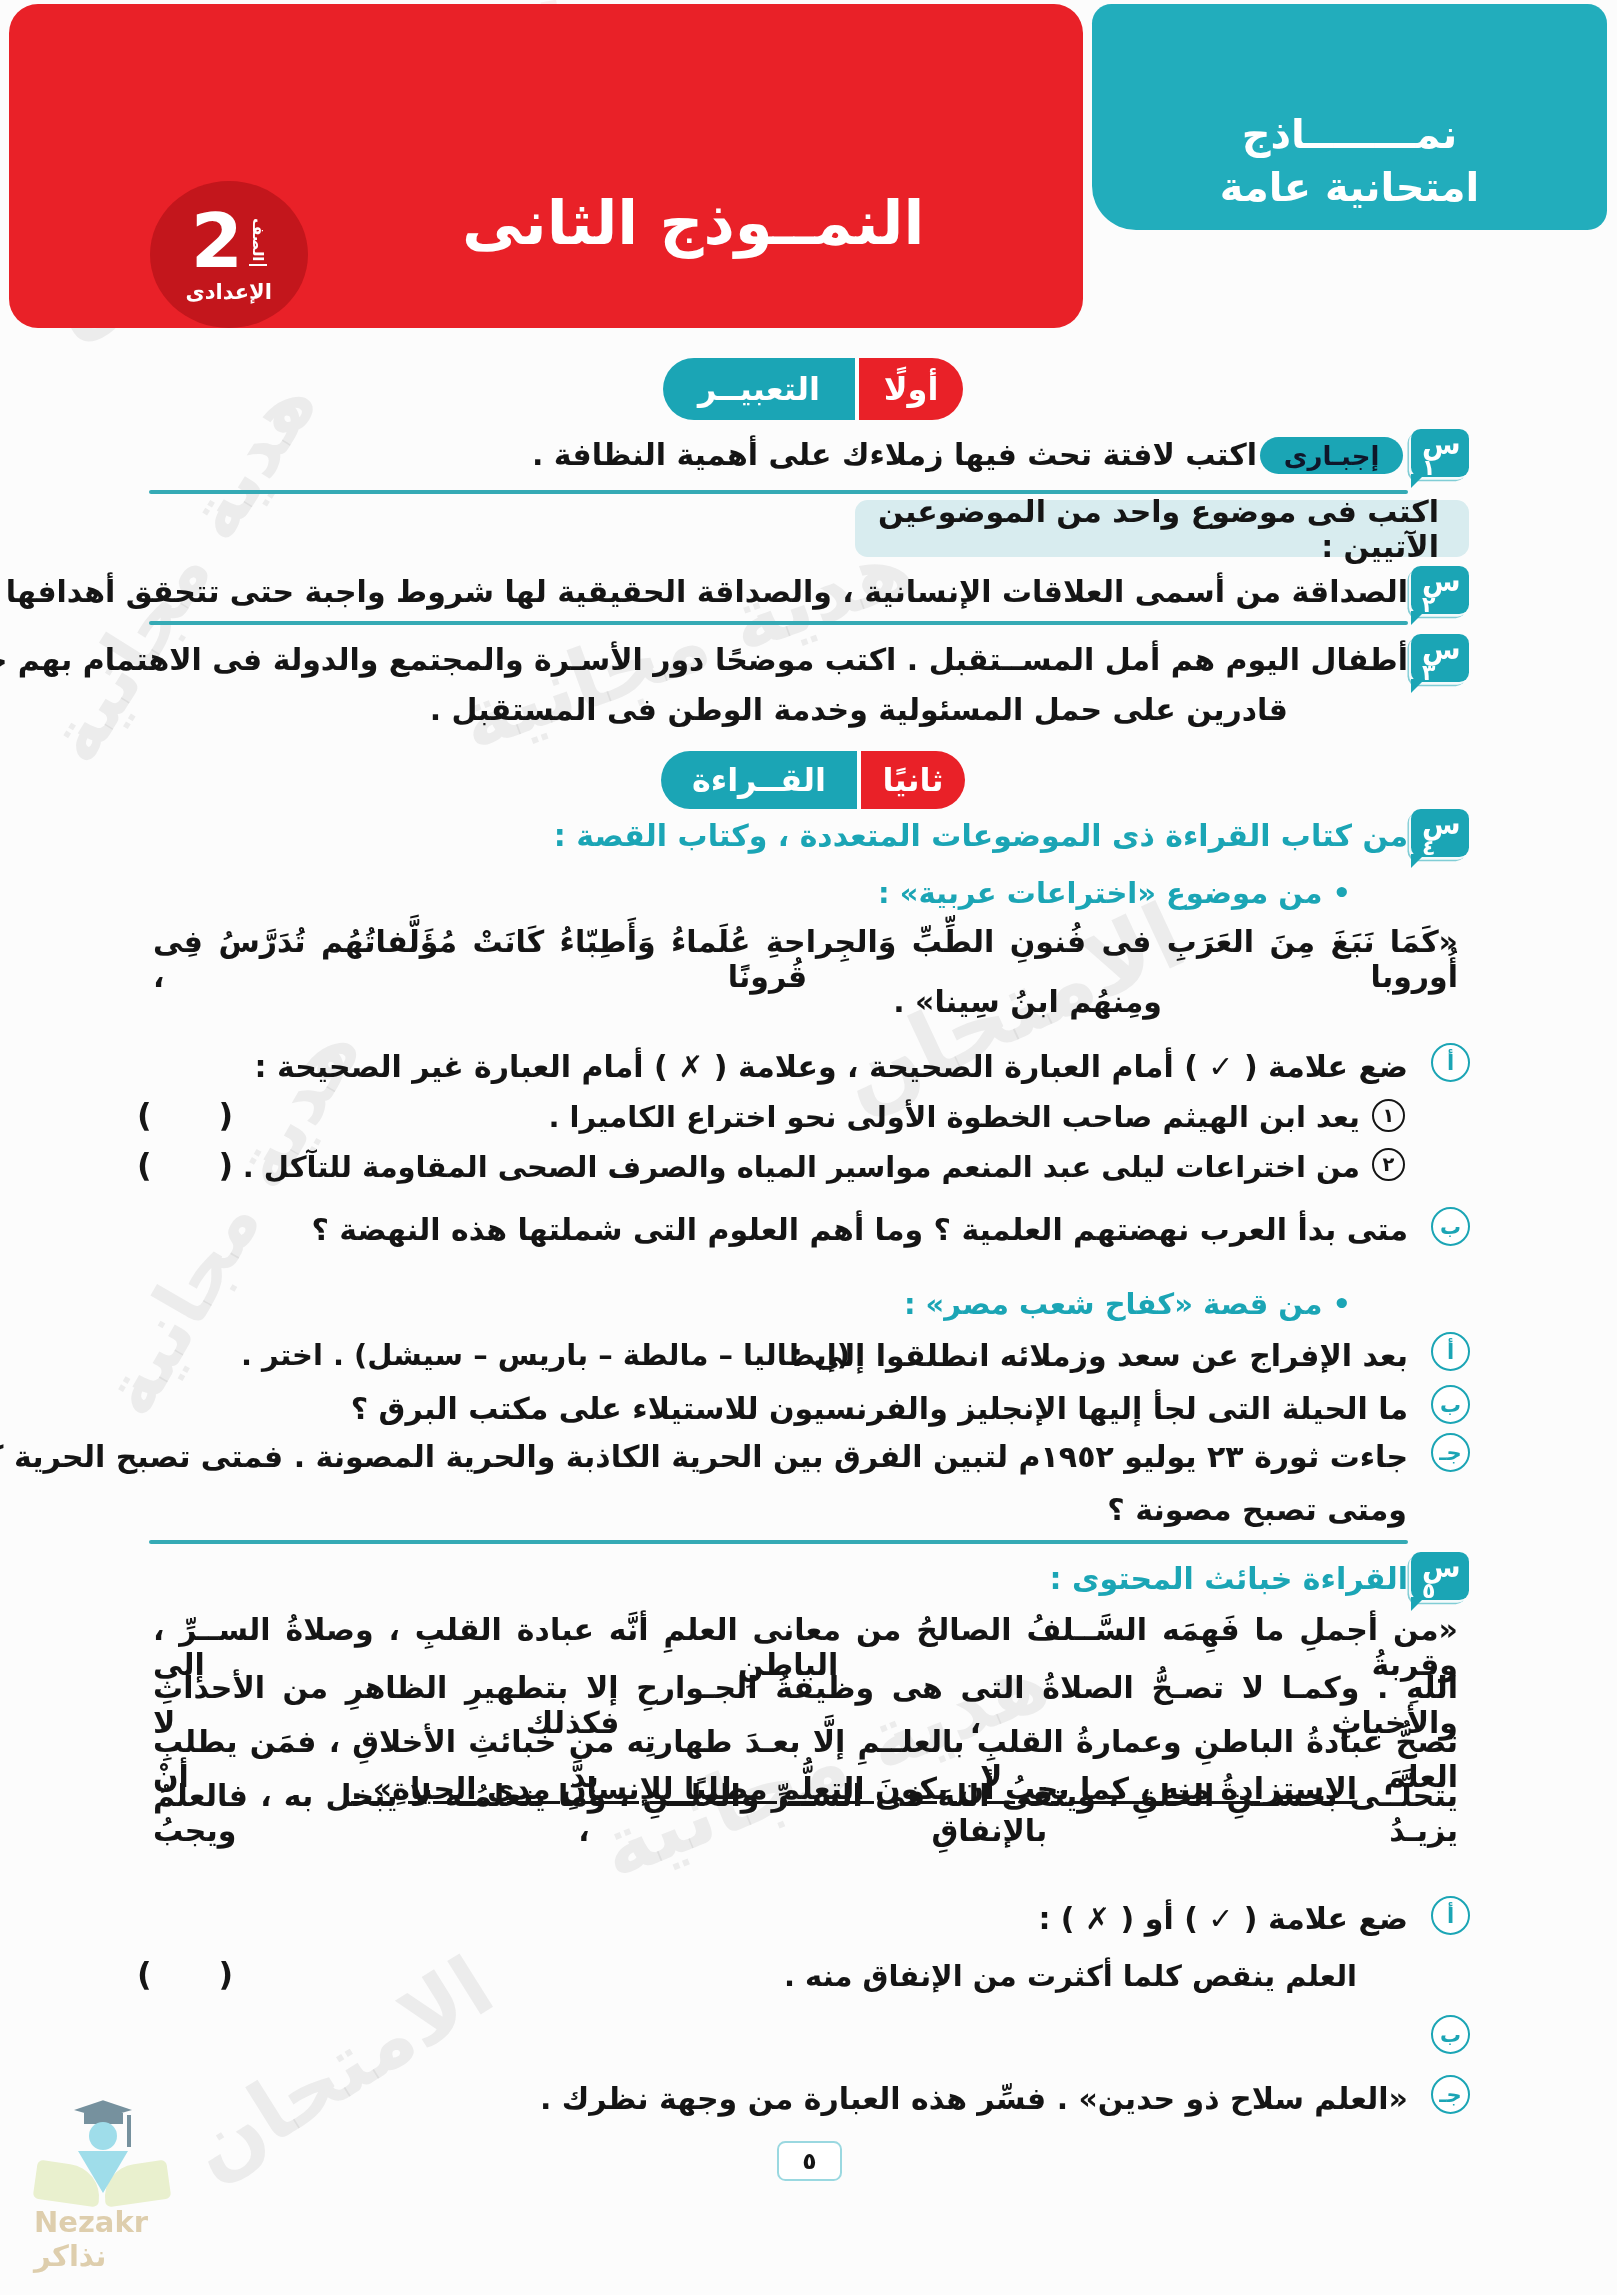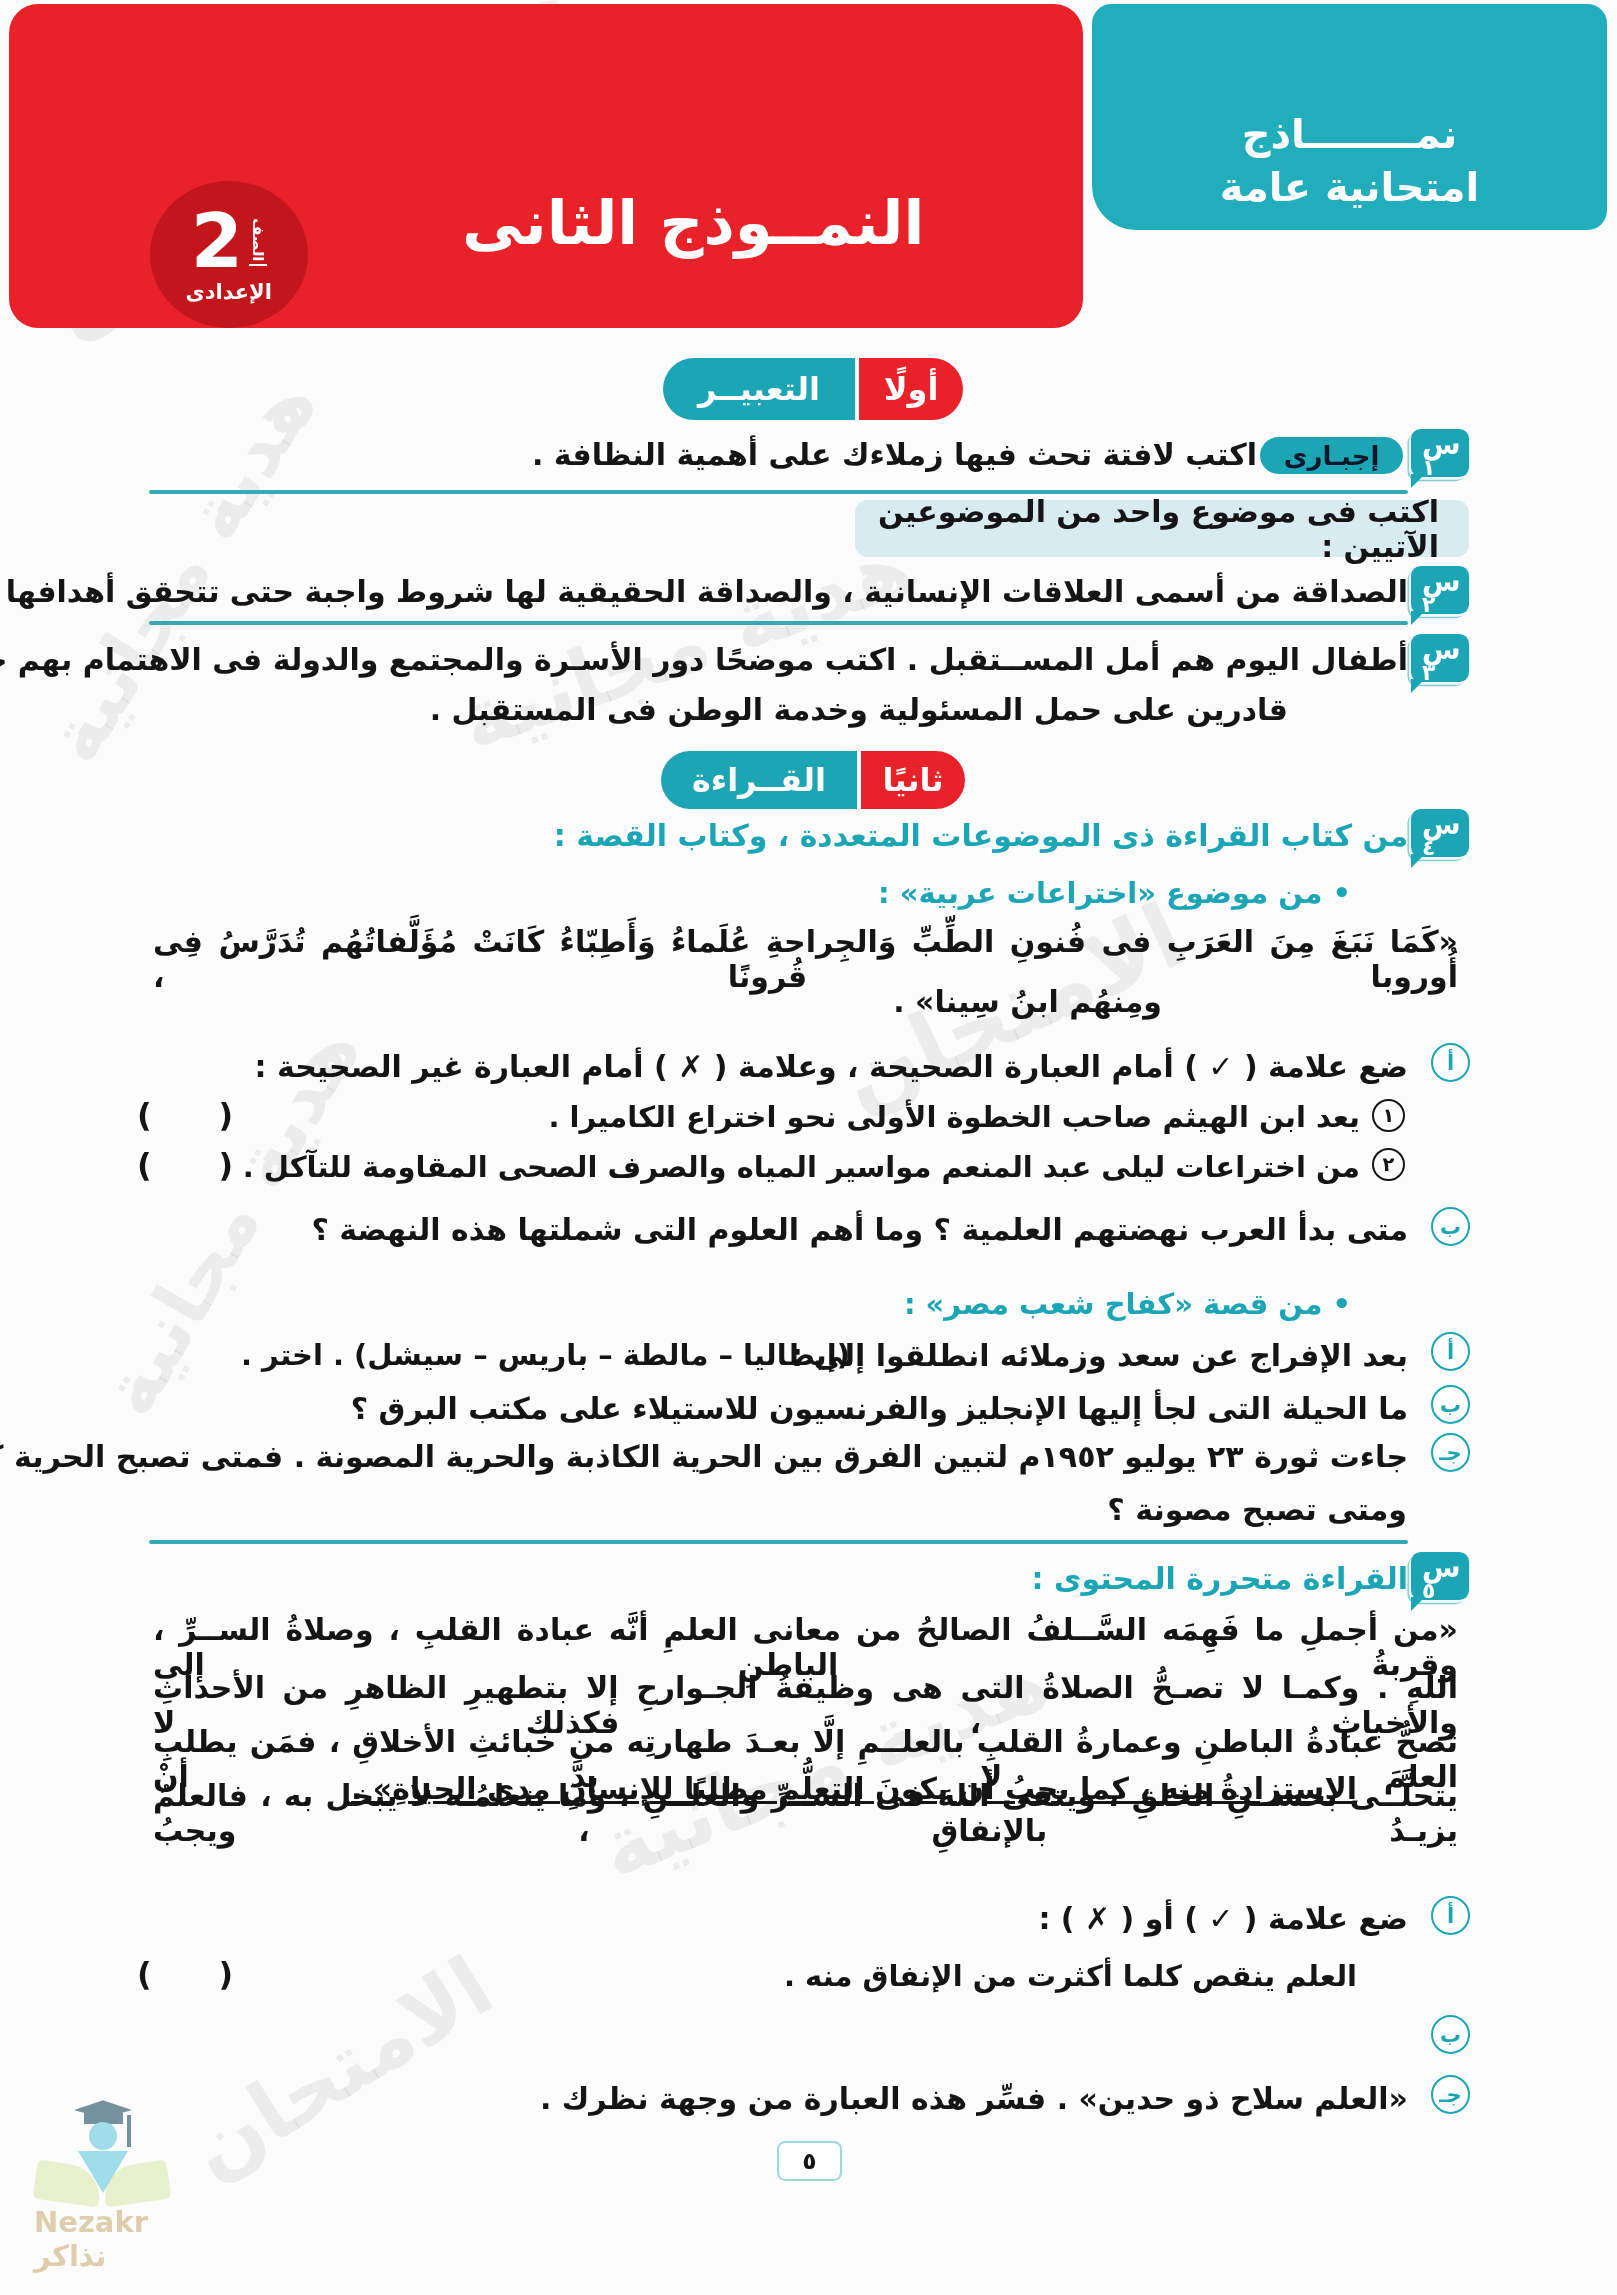--- a/index.html
+++ b/index.html
@@ -174,21 +174,21 @@
   <div class="marker" style="right:147px;top:1433px;">جـ</div>
   <div class="line" style="right:209px;top:1439px;font-size:30px;">جاءت ثورة ٢٣ يوليو ١٩٥٢م لتبين الفرق بين الحرية الكاذبة والحرية المصونة . فمتى تصبح الحرية كاذبة ؟</div>
   <div class="line" style="right:210px;top:1492px;">ومتى تصبح مصونة ؟</div>
 
   <div class="divider" style="top:1540px;"></div>
 
   <div class="qbadge" style="right:148px;top:1552px;">
     <span class="s">س</span>
       <span class="n">٥</span>
   </div>
-  <div class="line tealtxt" style="right:209px;top:1561px;">القراءة متحررة المحتوى :</div>
+  <div class="line tealtxt" style="right:209px;top:1561px;">القراءة خبائث المحتوى :</div>
 
   <div class="jline" style="top:1612px;">«من أجملِ ما فَهِمَه السَّــلفُ الصالحُ من معانى العلمِ أنَّه عبادة القلبِ ، وصلاةُ الســرِّ ، وقربةُ الباطنِ إلى</div>
   <div class="jline" style="top:1670px;">اللهِ . وكمـا لا تصـحُّ الصلاةُ التى هى وظيفةُ الجـوارحِ إلا بتطهيرِ الظاهرِ من الأحداثِ والأخباثِ ، فكذلك لا</div>
   <div class="jline" style="top:1724px;">تصحُّ عبادةُ الباطنِ وعمارةُ القلبِ بالعلــمِ إلَّا بعـدَ طهارتِه من خبائثِ الأخلاقِ ، فمَن يطلبِ العلمَ لا بدَّ أنْ</div>
   <div class="jline" style="top:1778px;">يتحلَّــى بحســنِ الخلقِ ، ويتقى اللهَ فى الســرِّ والعلــنِ ، وما يتعلمُـه لا يبخل به ، فالعلمُ يزيـدُ بالإنفاقِ ، ويجبُ</div>
   <div class="line" style="right:260px;top:1771px;text-decoration:underline;">الاستزادةُ منه ، كما يجبُ أن يكونَ التعلُّم مطلبًا للإنسانِ مدى الحياةِ» .</div>
 
   <div class="marker" style="right:147px;top:1896px;">أ</div>
   <div class="line" style="right:209px;top:1901px;">ضع علامة ( ✓ ) أو ( ✗ ) :</div>
 

